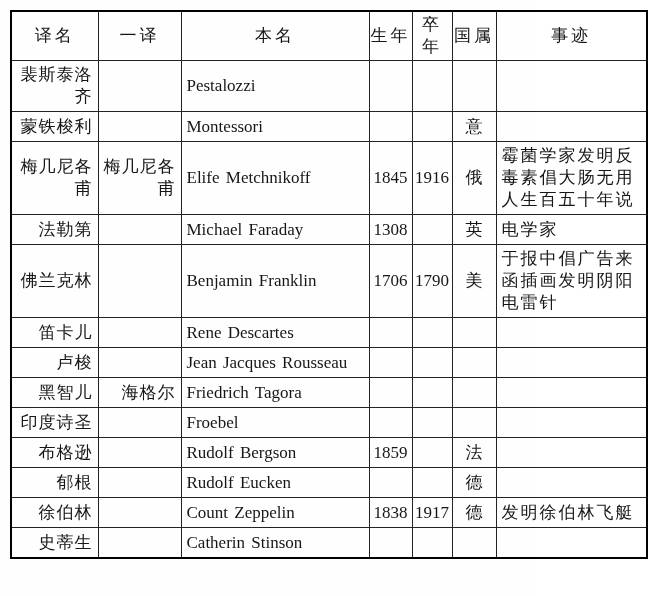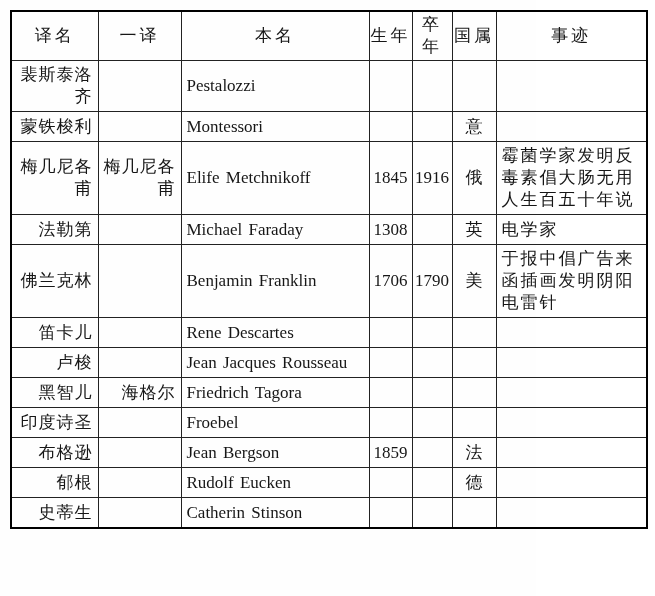--- a/index.html
+++ b/index.html
@@ -174,34 +174,43 @@
           <td class="c-alt"></td>
           <td class="c-orig">Froebel</td>
           <td class="c-year"></td>
           <td class="c-year"></td>
           <td class="c-nat"></td>
           <td class="c-deeds"></td>
         </tr>
         <tr>
           <td class="c-name">布格逊</td>
           <td class="c-alt"></td>
-          <td class="c-orig">Jean Bergson</td>
+          <td class="c-orig">Rudolf Bergson</td>
           <td class="c-year">1859</td>
           <td class="c-year"></td>
           <td class="c-nat">法</td>
           <td class="c-deeds"></td>
         </tr>
         <tr>
           <td class="c-name">郁根</td>
           <td class="c-alt"></td>
           <td class="c-orig">Rudolf Eucken</td>
           <td class="c-year"></td>
           <td class="c-year"></td>
           <td class="c-nat">德</td>
           <td class="c-deeds"></td>
+        </tr>
+        <tr>
+          <td class="c-name">徐伯林</td>
+          <td class="c-alt"></td>
+          <td class="c-orig">Count Zeppelin</td>
+          <td class="c-year">1838</td>
+          <td class="c-year">1917</td>
+          <td class="c-nat">德</td>
+          <td class="c-deeds">发明徐伯林飞艇</td>
         </tr>
         <tr>
           <td class="c-name">史蒂生</td>
           <td class="c-alt"></td>
           <td class="c-orig">Catherin Stinson</td>
           <td class="c-year"></td>
           <td class="c-year"></td>
           <td class="c-nat"></td>
           <td class="c-deeds"></td>
         </tr>

